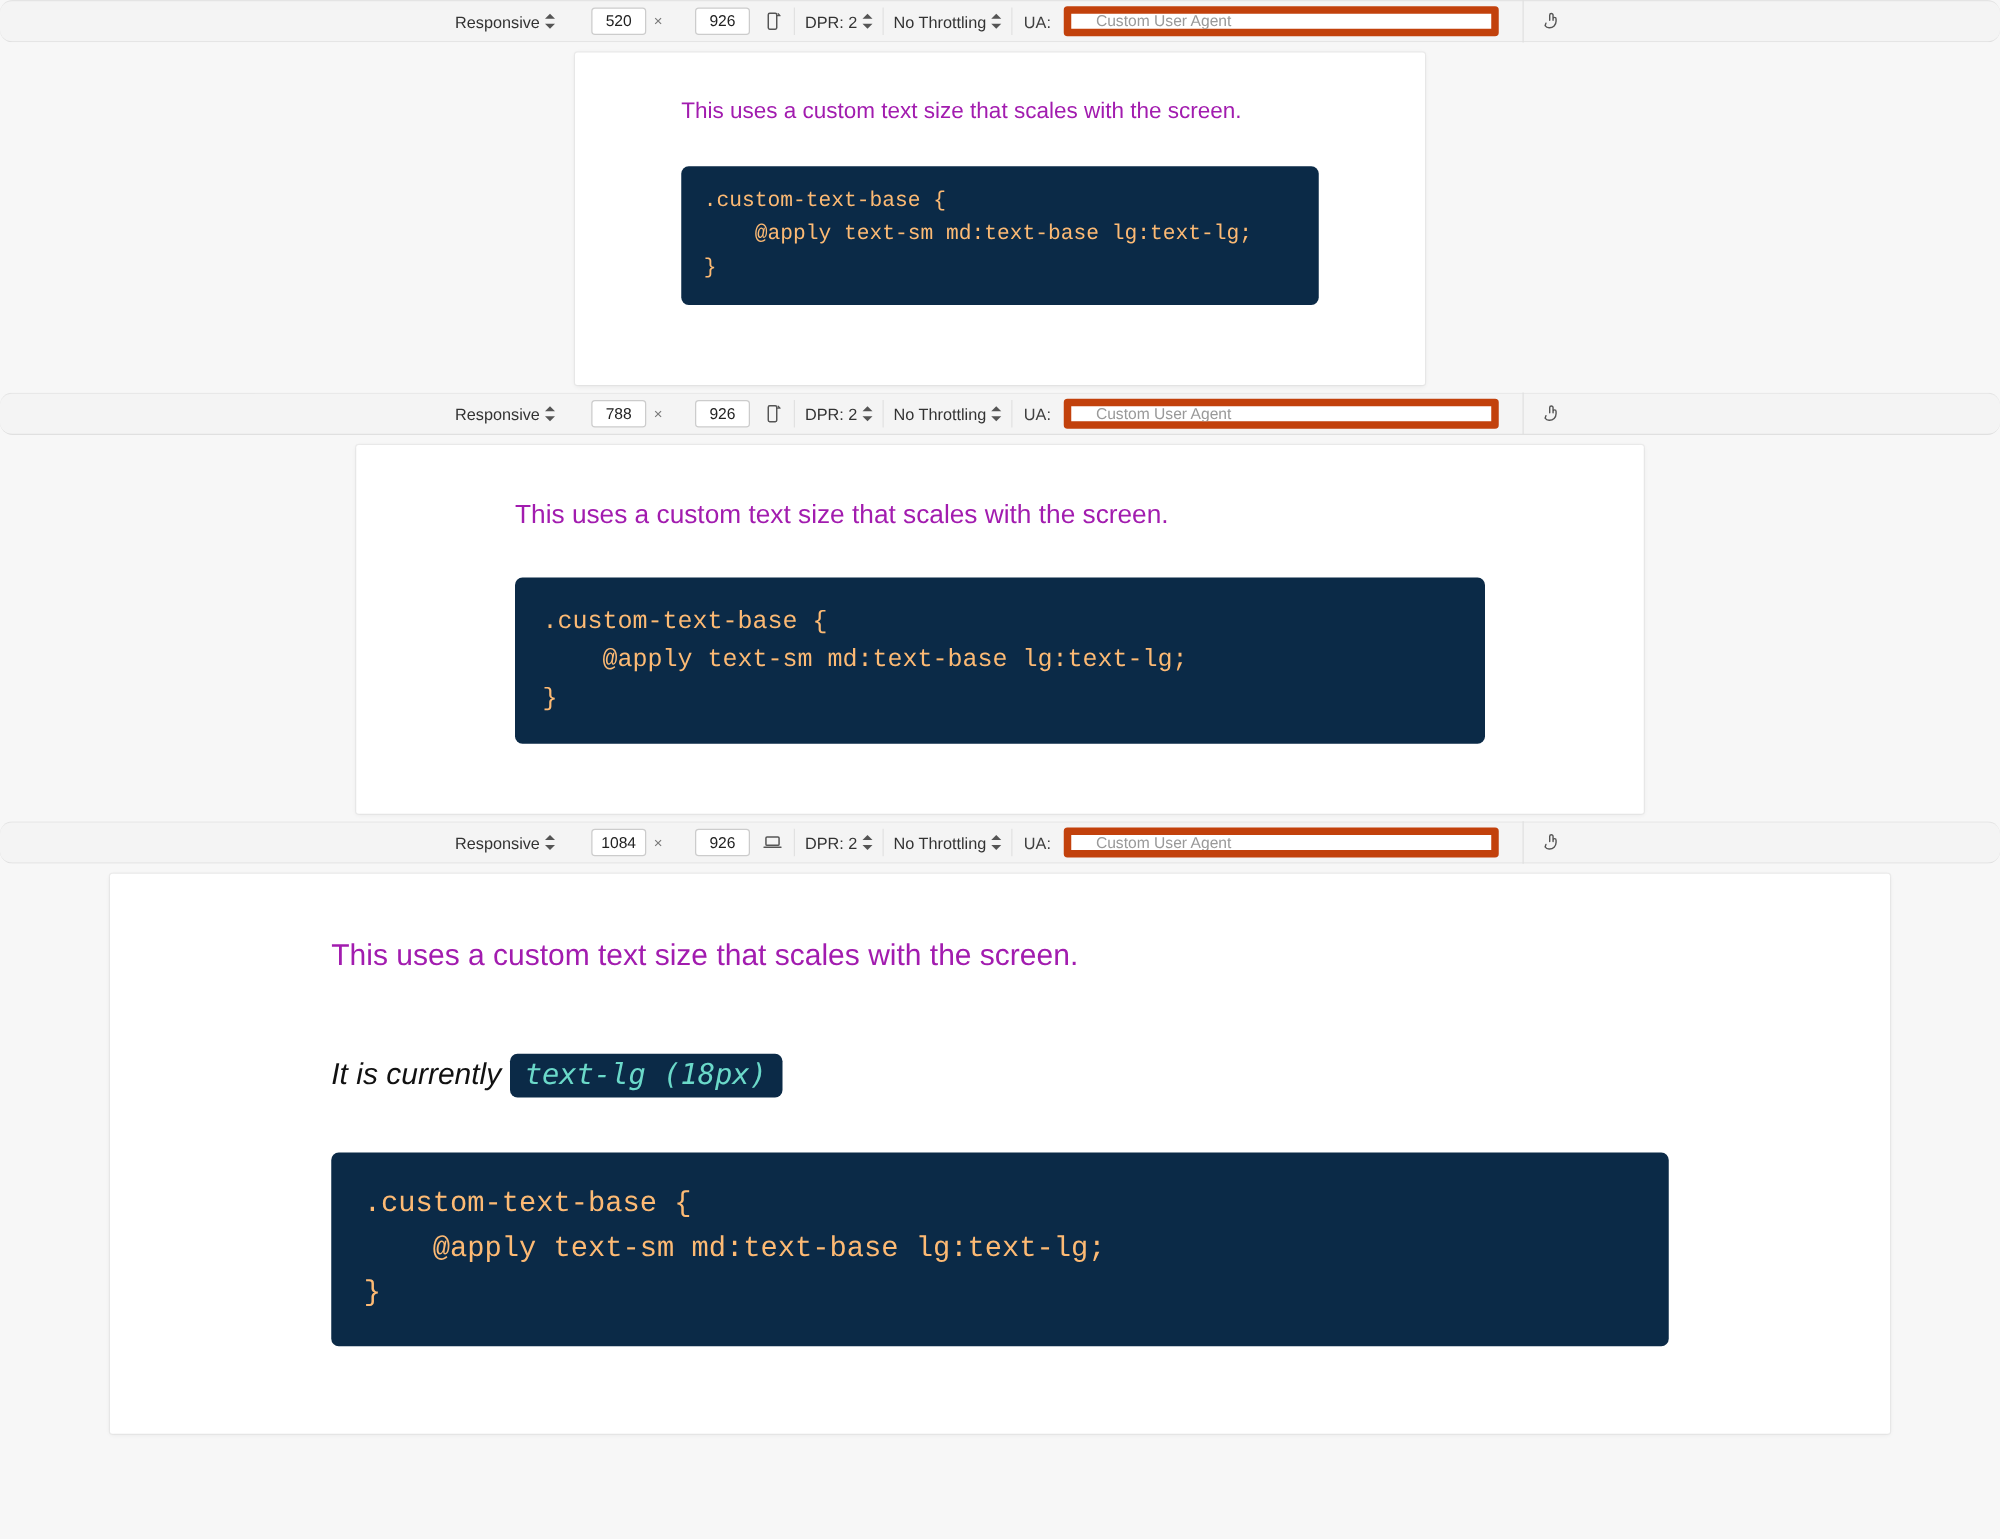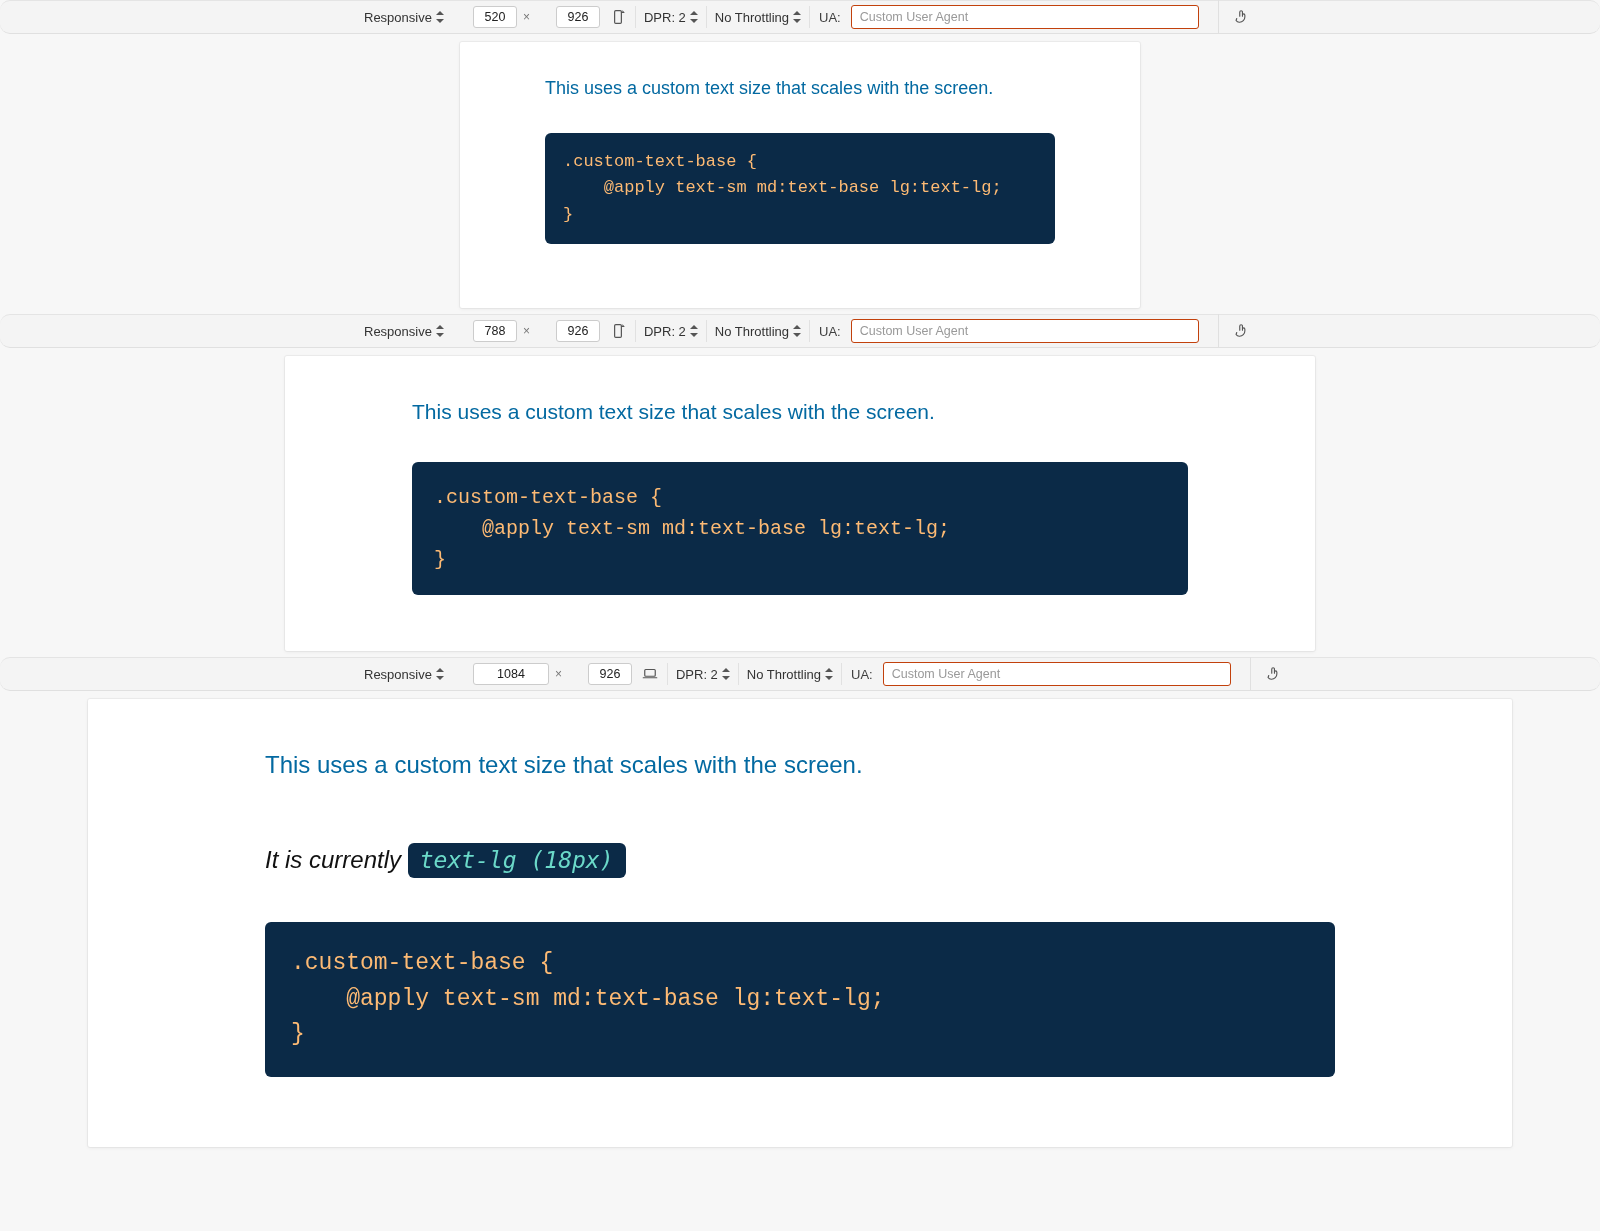--- a/index.html
+++ b/index.html
@@ -64,42 +64,42 @@
       height: 22px;
       border:1px solid #ccc;
       border-radius:3px;
       background:#fff;
       text-align:center;
       font-size:12.5px;
       color:#222;
       padding:0;
       margin-left:20px;
     }
-    .dims input.wider { width: 76px; }
+    .dims input.wider { width: 44px; }
     .dims .x { color:#777; font-size:12px; }
     .icon-btn {
       width: 26px; height:26px;
       display:flex; align-items:center; justify-content:center;
       cursor:pointer;
       color:#555;
     }
     .sep {
       width:1px;
       height:22px;
       background:#e1e1e1;
       margin: 0 4px;
     }
     .ua-label { color:#404040; margin-right:4px;}
     .ua-input {
       width: 348px;
       height: 24px;
-      border:1px solid #c2410c;
+      border:6px solid #c2410c;
       border-radius:3px;
       background:#fff;
-      padding: 0 8px;
+      padding: 0 20px;
       font-size:12.5px;
       color:#333;
     }
     .ua-input::placeholder{ color:#999; }
     .toolbar .right-sep {
       width:1px; height:34px; background:#e0e0e0;
       margin:0 10px 0 14px;
     }
     
     svg { stroke:#555; fill:none; }
@@ -109,21 +109,21 @@
       padding: 8px 0 0 0;
     }
     .page {
       background:#fff;
       box-shadow: 0 0 0 1px rgba(0,0,0,0.04), 0 1px 4px rgba(0,0,0,0.06);
       margin: 0 auto;
       padding: 38px 0 68px 0;
       border-radius:2px;
     }
     .page-inner { margin: 0 auto; }
-    .line-1 { color:#0369a1; }
+    .line-1 { color:#a21caf; }
     .line-2 { margin-top: 30px; }
     .badge {
       display:inline-block;
       background:#0b2a47;
       color:#6bd9c9;
       font-family: ui-monospace, SFMono-Regular, Menlo, Consolas, monospace;
       padding: 3px 10px 4px;
       border-radius:6px;
       vertical-align: baseline;
     }

